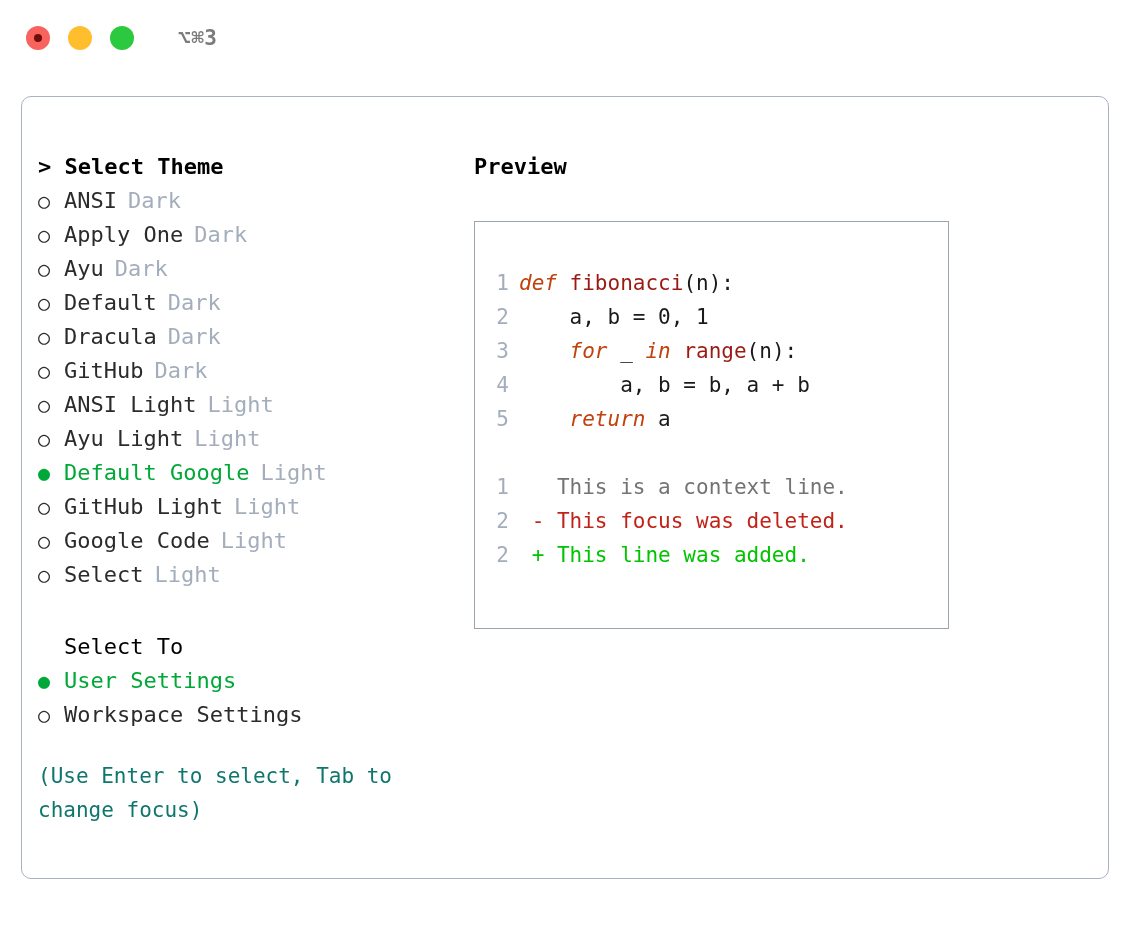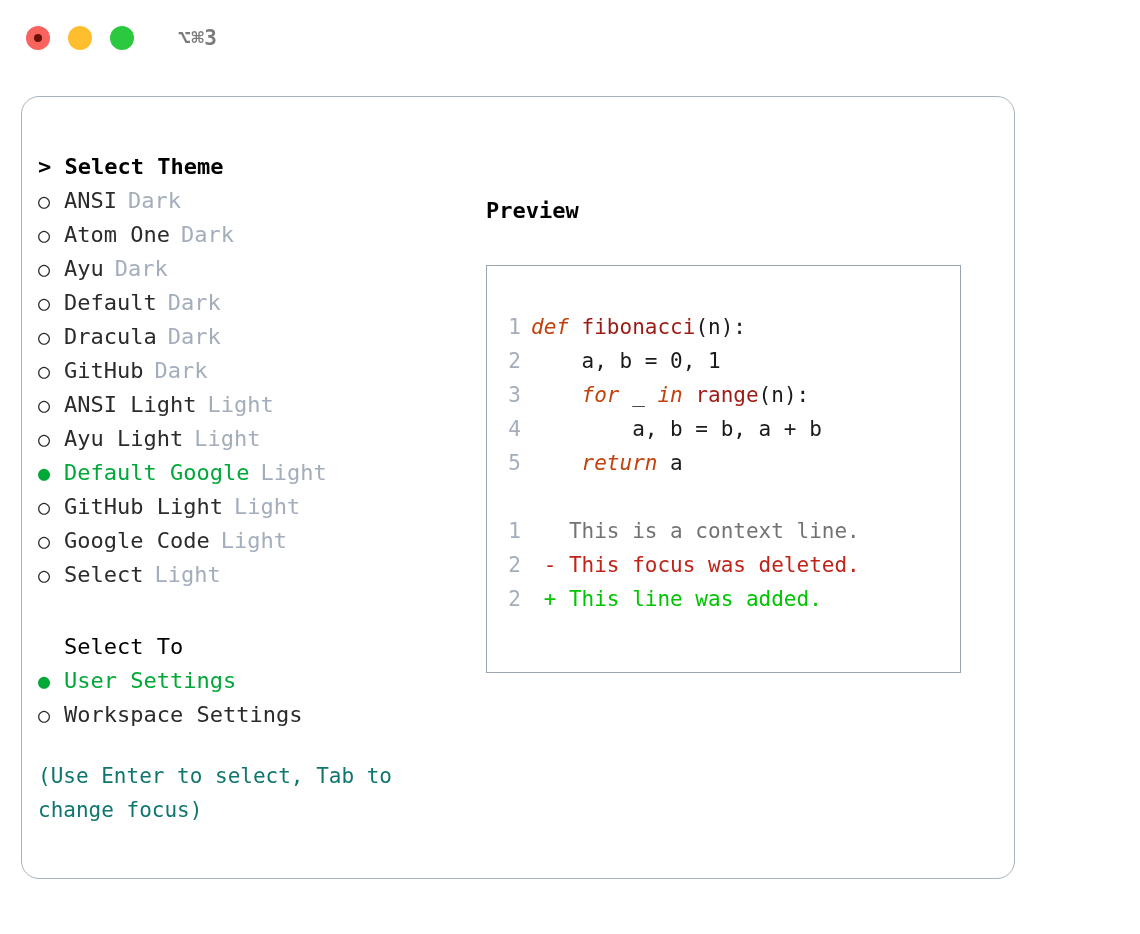--- a/index.html
+++ b/index.html
@@ -56,25 +56,25 @@
     font-weight: bold;
     color: #7b7b7b;
     letter-spacing: 0.5px;
   }
 
   
   .panel {
     position: absolute;
     left: 21px;
     top: 96px;
-    width: 994px;
+    width: 1088px;
     height: 783px;
     box-sizing: border-box;
     border: 1.5px solid #a9b2bf;
-    border-radius: 18px;
+    border-radius: 10px;
     background: #ffffff;
   }
 
   .columns {
     position: absolute;
     left: 0; top: 0;
     width: 100%;
     height: 100%;
   }
 
@@ -127,24 +127,23 @@
     top: 662px;
     width: 410px;
     font-size: 21px;
     line-height: 34px;
     color: #0f766e;
   }
 
   
   .right-col {
     position: absolute;
-    left: 464px;
+    left: 452px;
     top: 53px;
     width: 490px;
-    margin-top: 44px;
   }
   .preview-title {
     font-size: 22px;
     line-height: 34px;
     font-weight: bold;
     color: #000000;
   }
   .code-box {
     margin-top: 37px;
     width: 475px;
@@ -193,21 +192,21 @@
     <div class="shortcut">⌥⌘3</div>
   </div>
 
   <div class="panel">
     <div class="columns">
 
       <div class="left-col">
         <div class="section-header focused">&gt; Select Theme</div>
         <div id="theme-list">
             <div class="opt-row"><span class="bullet">○</span><span class="opt-label">ANSI</span><span class="opt-tag">Dark</span></div>
-            <div class="opt-row"><span class="bullet">○</span><span class="opt-label">Atom One</span><span class="opt-tag">Dark</span></div>
+            <div class="opt-row"><span class="bullet">○</span><span class="opt-label">Apply One</span><span class="opt-tag">Dark</span></div>
             <div class="opt-row"><span class="bullet">○</span><span class="opt-label">Ayu</span><span class="opt-tag">Dark</span></div>
             <div class="opt-row"><span class="bullet">○</span><span class="opt-label">Default</span><span class="opt-tag">Dark</span></div>
             <div class="opt-row"><span class="bullet">○</span><span class="opt-label">Dracula</span><span class="opt-tag">Dark</span></div>
             <div class="opt-row"><span class="bullet">○</span><span class="opt-label">GitHub</span><span class="opt-tag">Dark</span></div>
             <div class="opt-row"><span class="bullet">○</span><span class="opt-label">ANSI Light</span><span class="opt-tag">Light</span></div>
             <div class="opt-row"><span class="bullet">○</span><span class="opt-label">Ayu Light</span><span class="opt-tag">Light</span></div>
             <div class="opt-row selected"><span class="bullet">●</span><span class="opt-label">Default Google</span><span class="opt-tag">Light</span></div>
             <div class="opt-row"><span class="bullet">○</span><span class="opt-label">GitHub Light</span><span class="opt-tag">Light</span></div>
             <div class="opt-row"><span class="bullet">○</span><span class="opt-label">Google Code</span><span class="opt-tag">Light</span></div>
             <div class="opt-row"><span class="bullet">○</span><span class="opt-label">Select</span><span class="opt-tag">Light</span></div>

